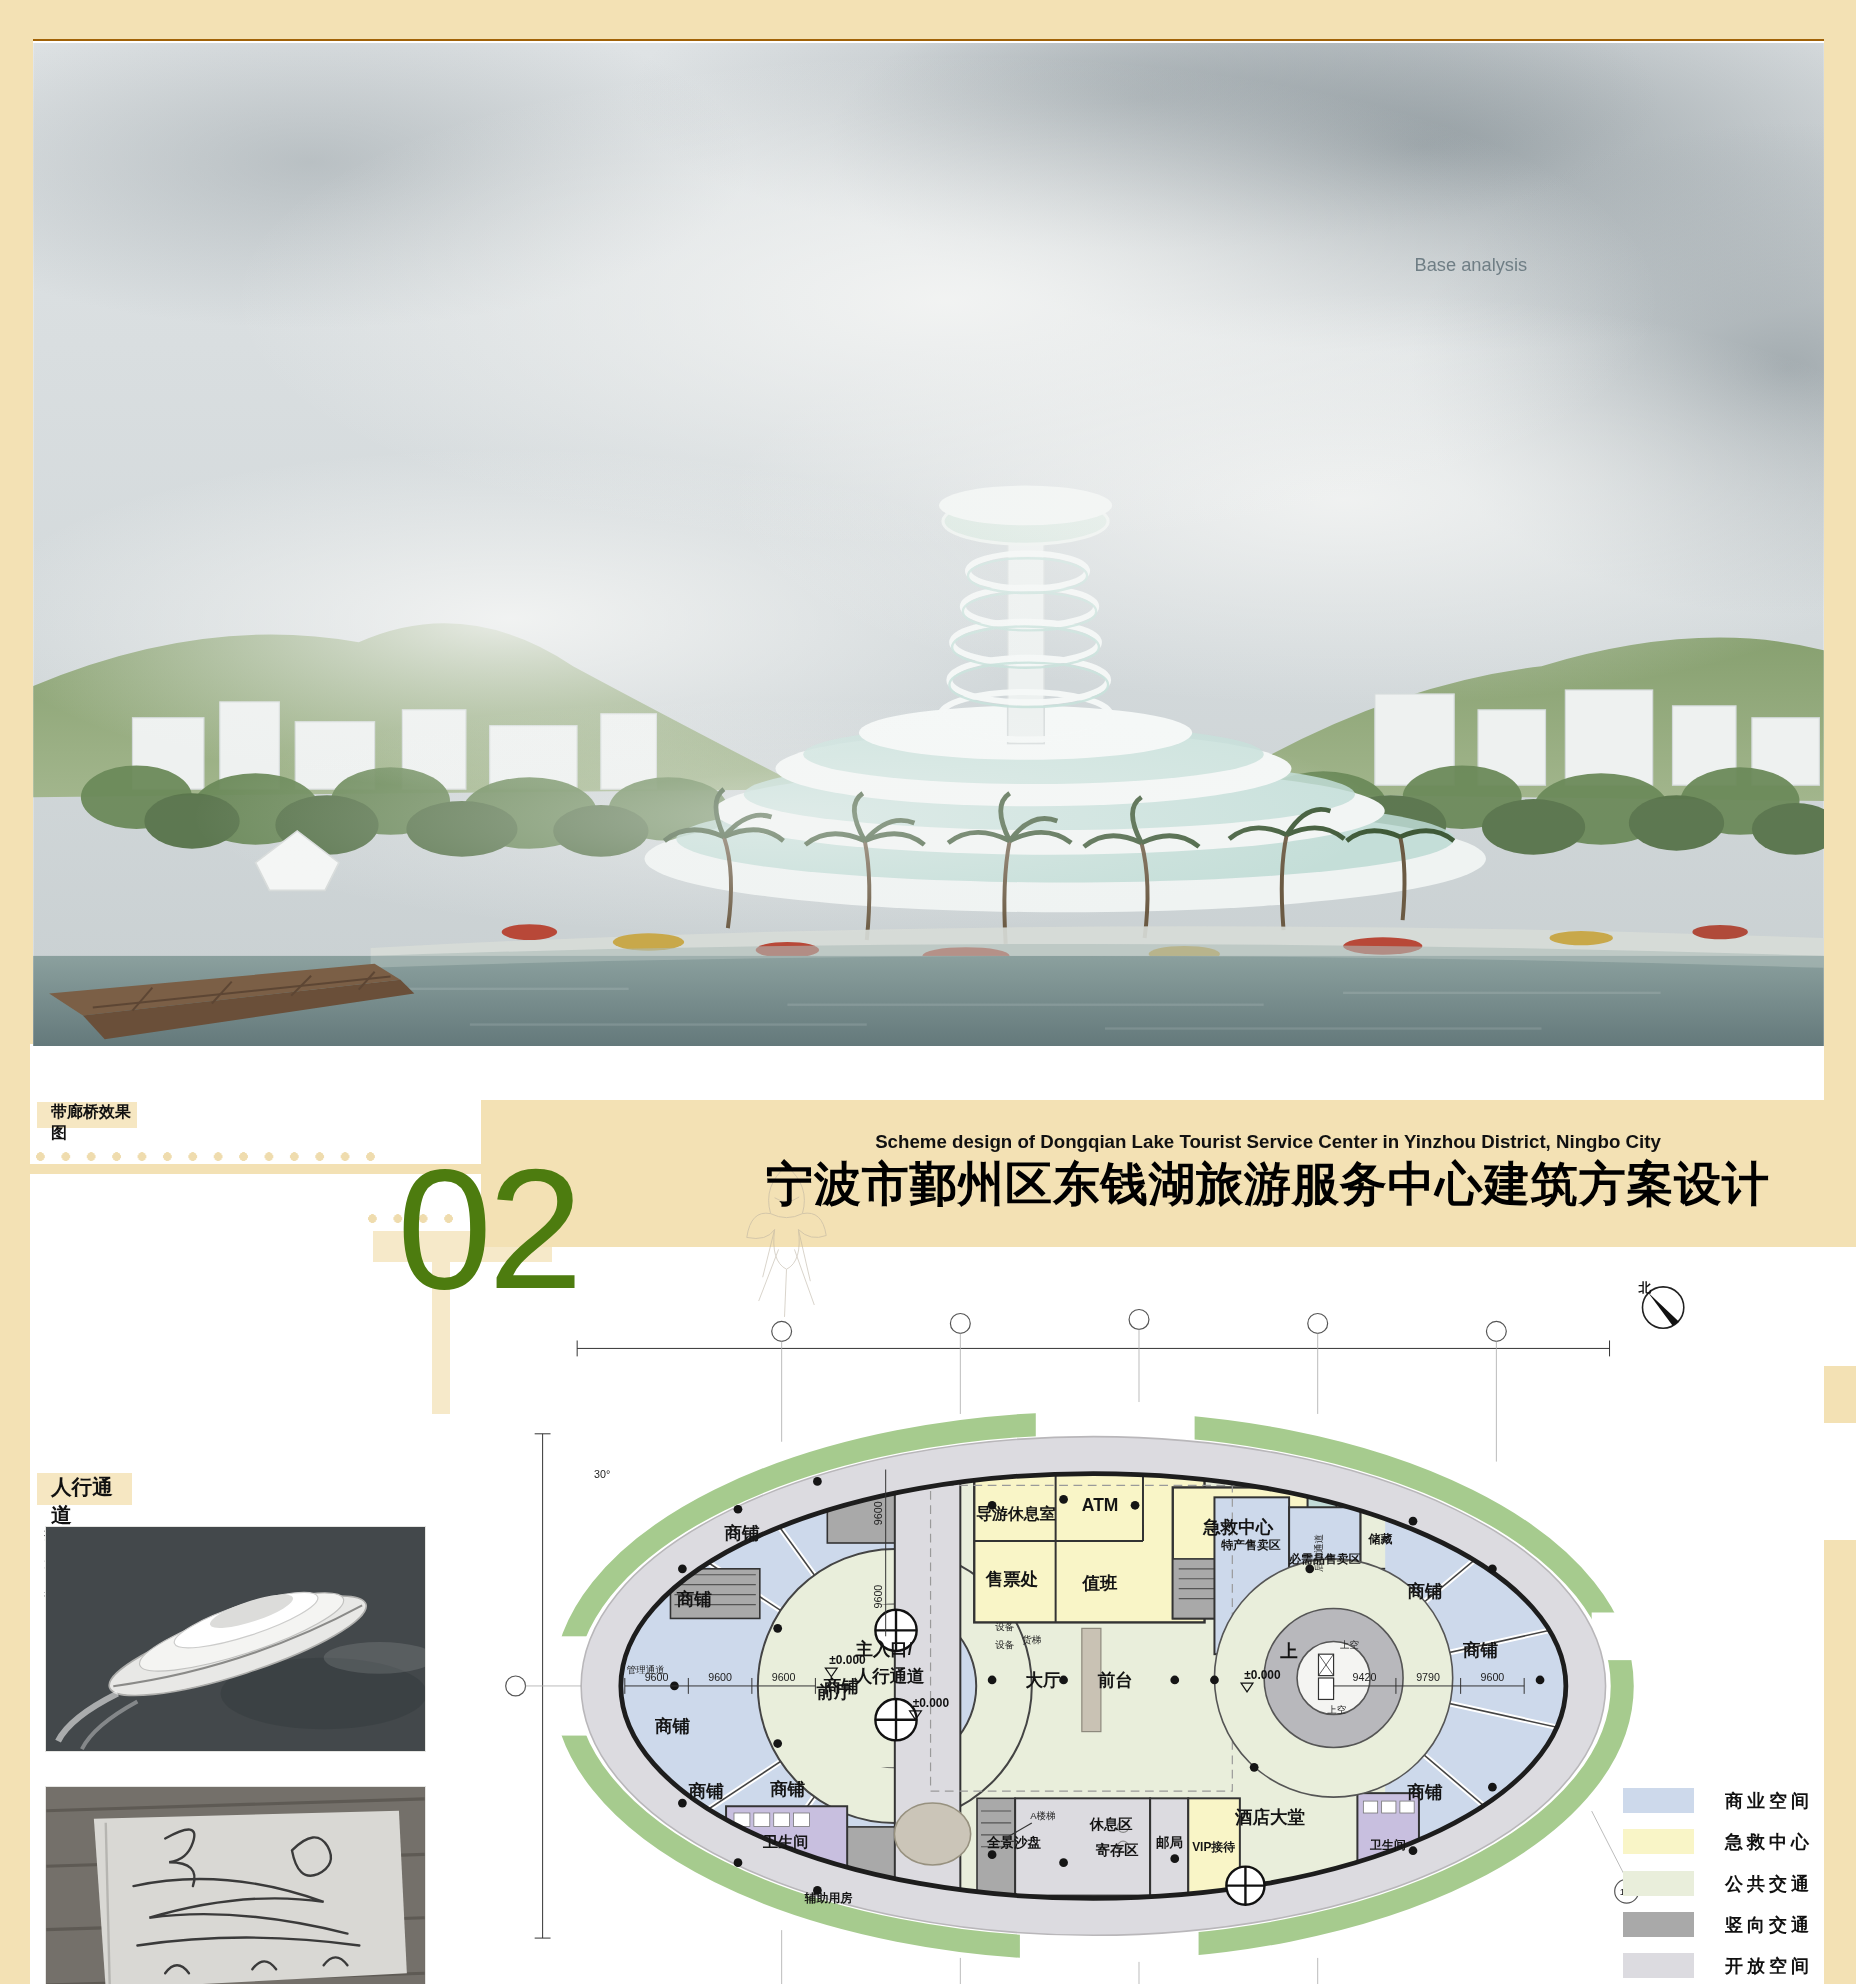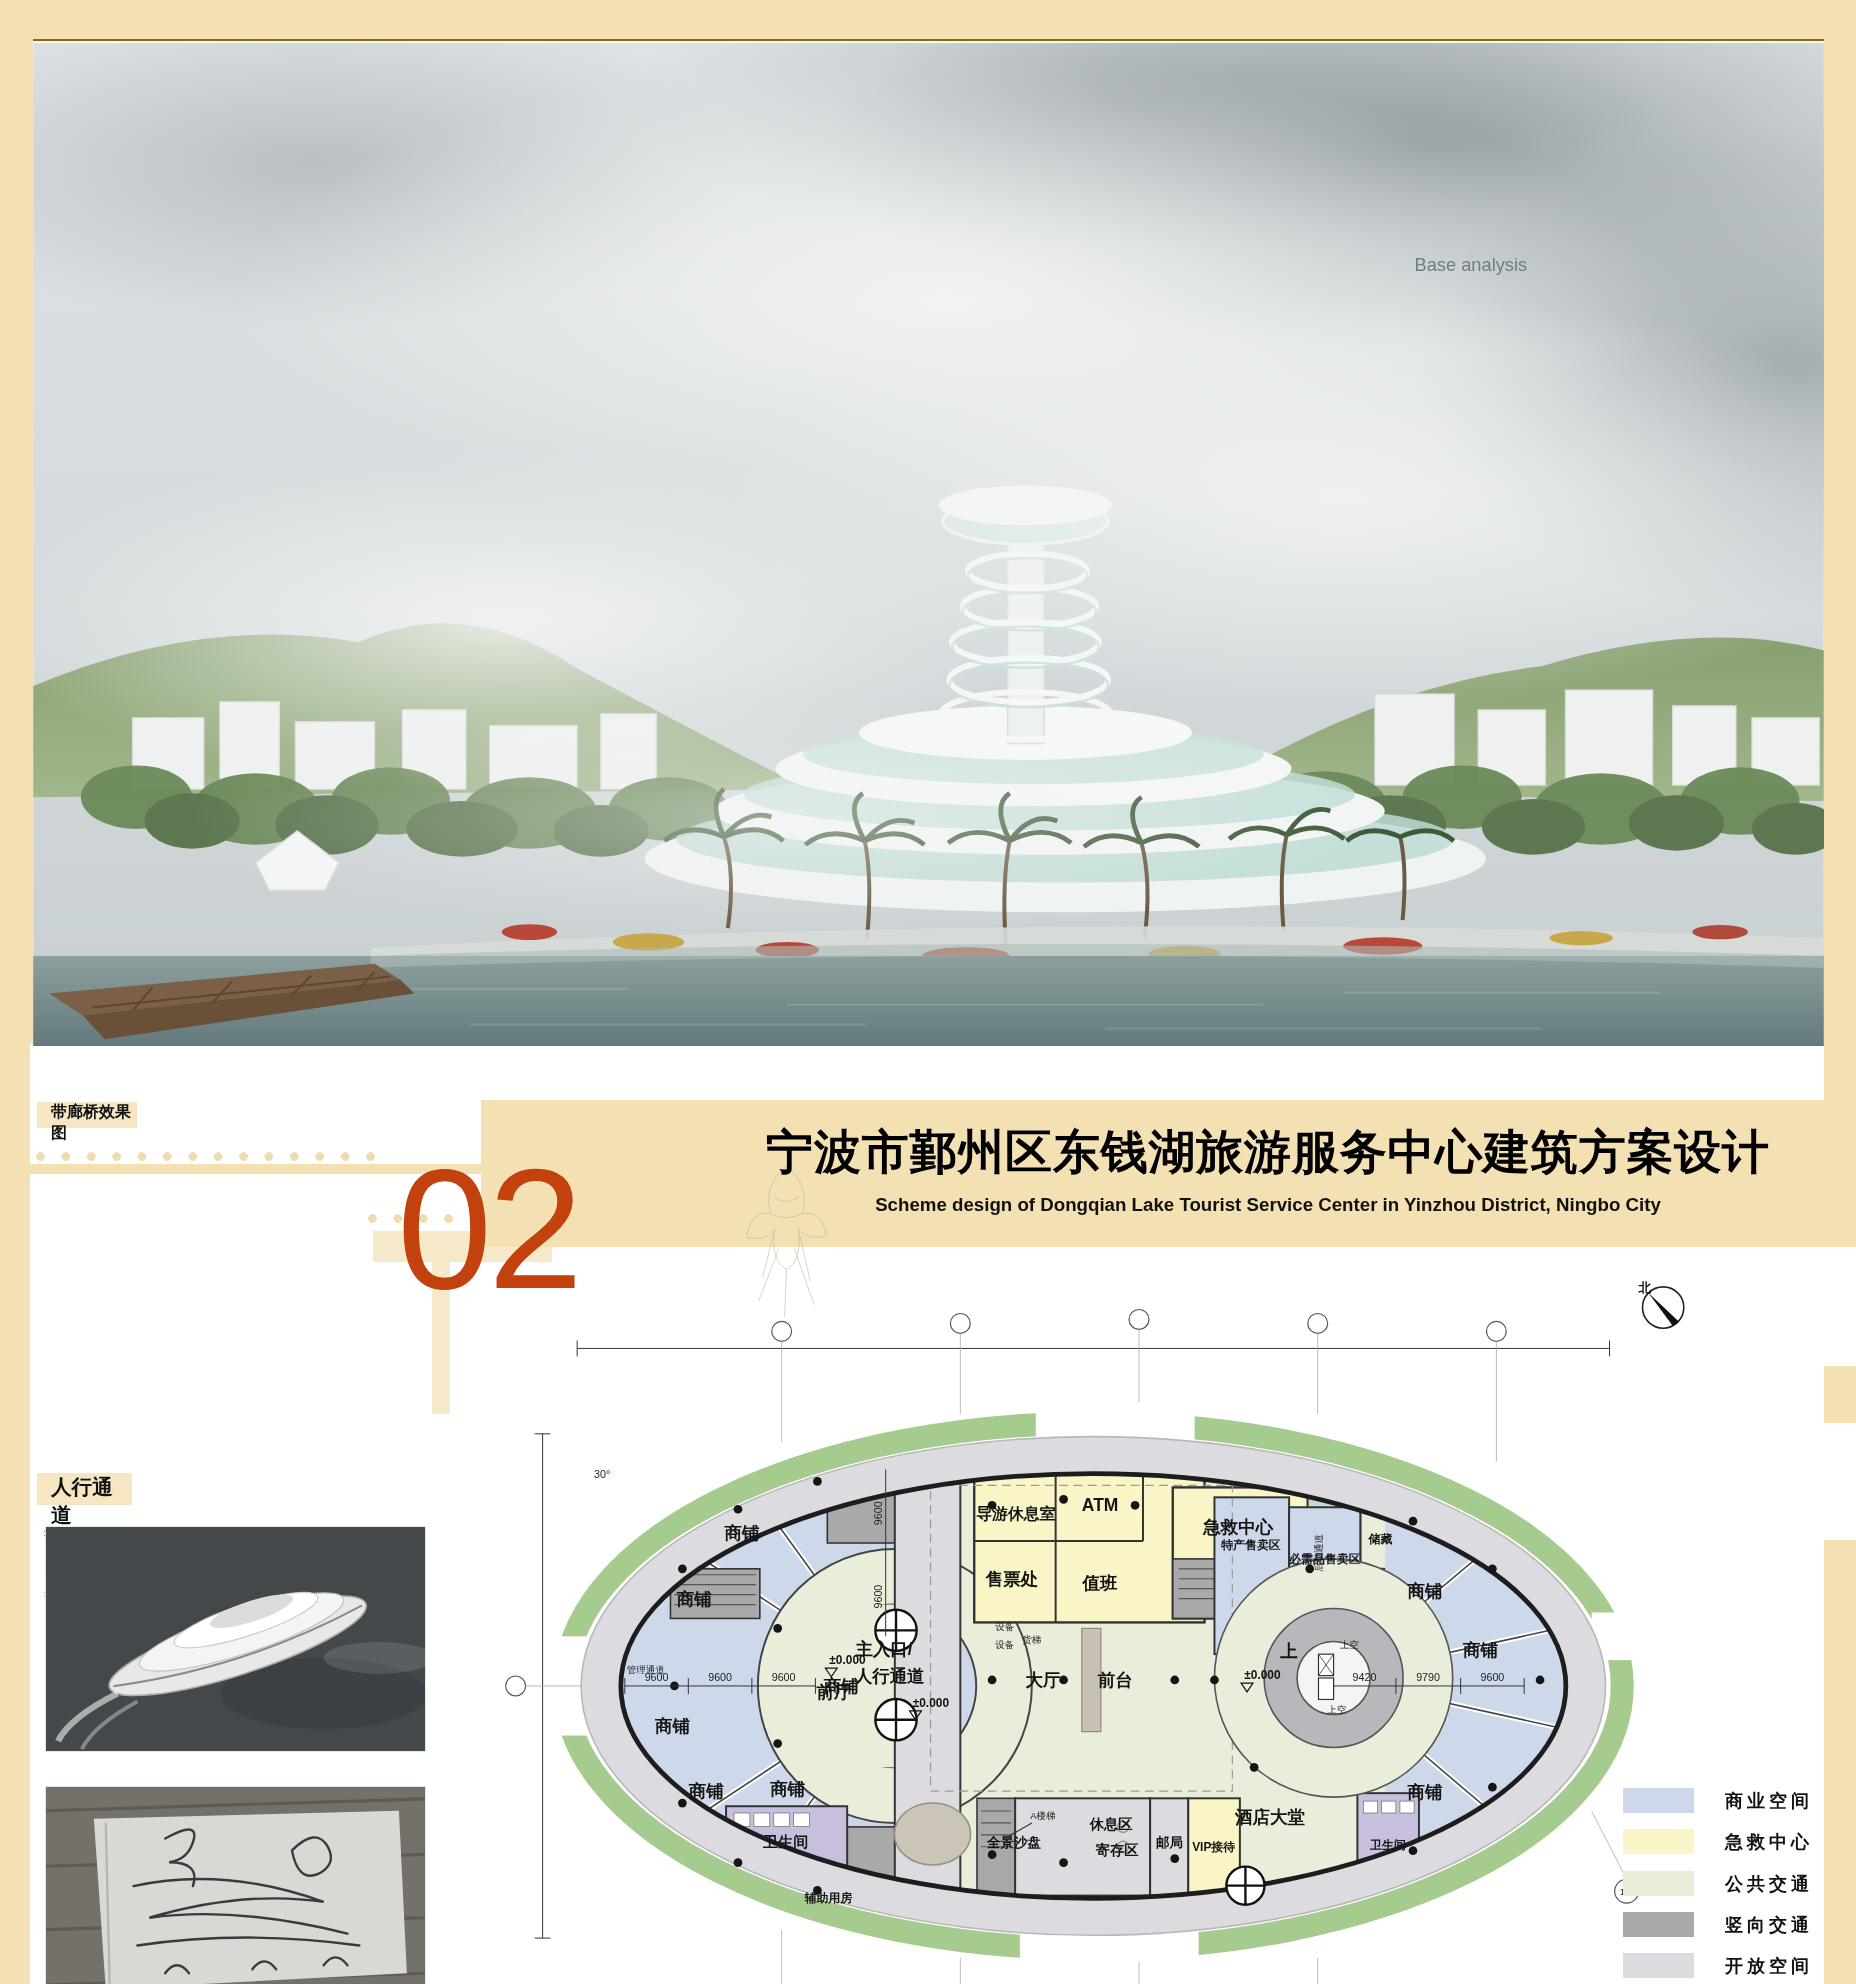--- a/index.html
+++ b/index.html
@@ -1,21 +1,21 @@
 <!DOCTYPE html>
 <html style="font-size:6.4px"><head>
 <meta charset="utf-8">
 <style>
   html,body{margin:0;padding:0;}
   body{width:1857px;height:2629px;background:#f3e1b4;font-family:"Liberation Sans","DejaVu Sans",sans-serif;position:relative;overflow:hidden;}
   .abs{position:absolute;}
   .white{background:#ffffff;}
   .dots{background-image:radial-gradient(circle at 4.4px 4.4px,#efdcae 4px,transparent 4.4px);background-size:25.4px 8.7px;height:8.7px;}
   .chip{background:#f6e7c2;color:#111;display:flex;align-items:flex-start;padding-left:14px;box-sizing:border-box;}
-  #panel-num{font-size:171px;font-weight:400;color:#c2410c;letter-spacing:-4px;line-height:1;}
+  #panel-num{font-size:171px;font-weight:400;color:#4d7c0f;letter-spacing:-4px;line-height:1;}
   #title-cn{font-size:47px;font-weight:900;color:#000;letter-spacing:0.8px;white-space:nowrap;}
   #title-en{font-size:18.7px;font-weight:700;color:#111;margin-top:10.3px;white-space:nowrap;}
   .fig{border:0.4px solid #e5e5e2;}
   svg text{font-family:"Liberation Sans","DejaVu Sans",sans-serif;}
   .rm{font-size:44px;font-weight:600;fill:#141414;text-anchor:middle;}
   .rs{font-size:30px;font-weight:600;fill:#141414;text-anchor:middle;}
   .rt{font-size:24px;font-weight:400;fill:#222;text-anchor:middle;}
   .dim{font-size:27px;fill:#222;text-anchor:middle;}
   .cap{font-size:80px;fill:#2b2b2b;letter-spacing:6px;}
   .cap2{font-size:64px;fill:#2b2b2b;}
@@ -196,22 +196,22 @@
 
 <div class="abs" style="left:481px;top:1100px;width:1376px;height:147px;background:#f3e1b4;">
   <svg width="143" height="171" viewBox="0 0 360 430" style="position:absolute;left:234px;top:50px;opacity:0.55;">
     <g fill="none" stroke="#b9b0a0" stroke-width="2.5">
       <path d="M180,40 Q120,90 140,160 Q90,150 80,220 Q130,230 150,200 Q140,280 180,300 Q220,280 210,200 Q240,230 280,215 Q270,150 220,160 Q240,90 180,40 Z"></path>
       <path d="M150,200 L120,320 M210,200 L240,330 M180,300 L175,420 M160,250 L110,380 M200,250 L250,390"></path>
       <path d="M140,160 Q180,180 220,160 M150,120 Q180,140 212,118"></path>
     </g>
   </svg>
   <div style="position:absolute;left:214px;right:16px;top:20.6px;text-align:center;">
+    <div id="title-en">Scheme design of Dongqian Lake Tourist Service Center in Yinzhou District, Ningbo City</div>
     <div id="title-cn">宁波市鄞州区东钱湖旅游服务中心建筑方案设计</div>
-    <div id="title-en">Scheme design of Dongqian Lake Tourist Service Center in Yinzhou District, Ningbo City</div>
   </div>
 </div>
 
 <div class="abs" id="panel-num" style="left:397px;top:1143px;">02</div>
 
 <div class="abs chip" style="left:37px;top:1473px;width:95px;height:32px;">
   <span style="font-size:20.6px;font-weight:700;">人行通道</span>
 </div>
 <div class="abs" style="left:44px;top:1520px;width:228px;font-size:14px;line-height:2.0;color:#1a1a1a;letter-spacing:0.8px;">提取水之柔、 书法之势、 船舶之形塑造出一个独属于东钱湖景区的柔性地标建筑。</div>
 

